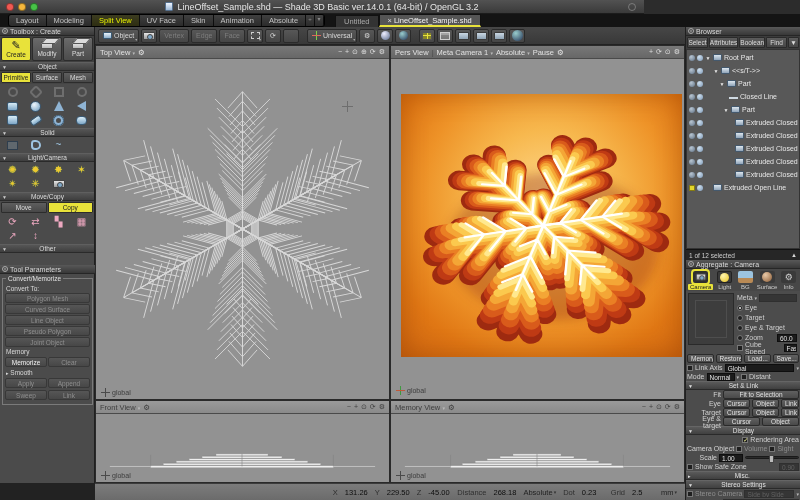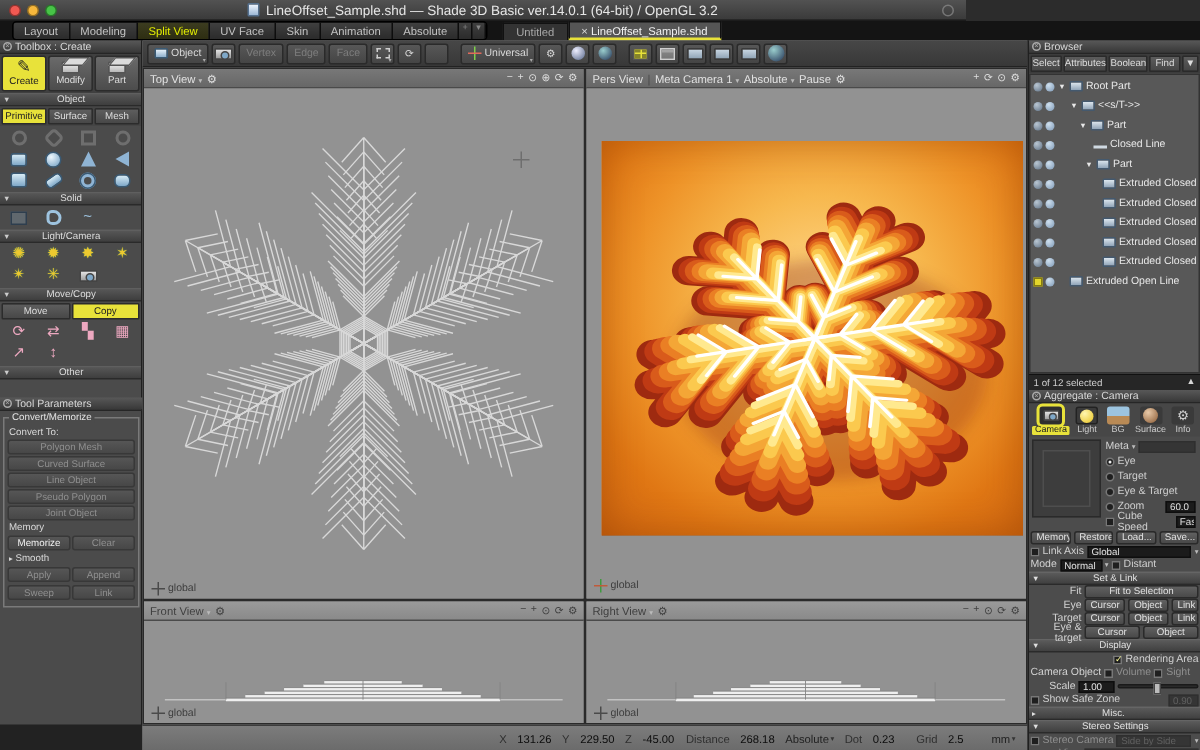--- a/index.html
+++ b/index.html
@@ -575,21 +575,21 @@
       </svg>
       <span class="glabel">
           <i class="gcross"></i>
           <span>global</span>
         </span>
     </div>
   </div>
 
   <div class="vp" style="left:295px;top:373px;width:295px;height:83px">
     <div class="vp-head lt">
-      <span><span>Right View</span> <span class="chev">▾</span></span>
+      <span><span>Memory View</span> <span class="chev">▾</span></span>
       <span>⚙</span>
       <span class="vh-right">
         <span>−</span>
         <span>+</span>
         <span>⊙</span>
         <span>⟳</span>
         <span>⚙</span>
       </span>
     </div>
     <div class="vp-body">

